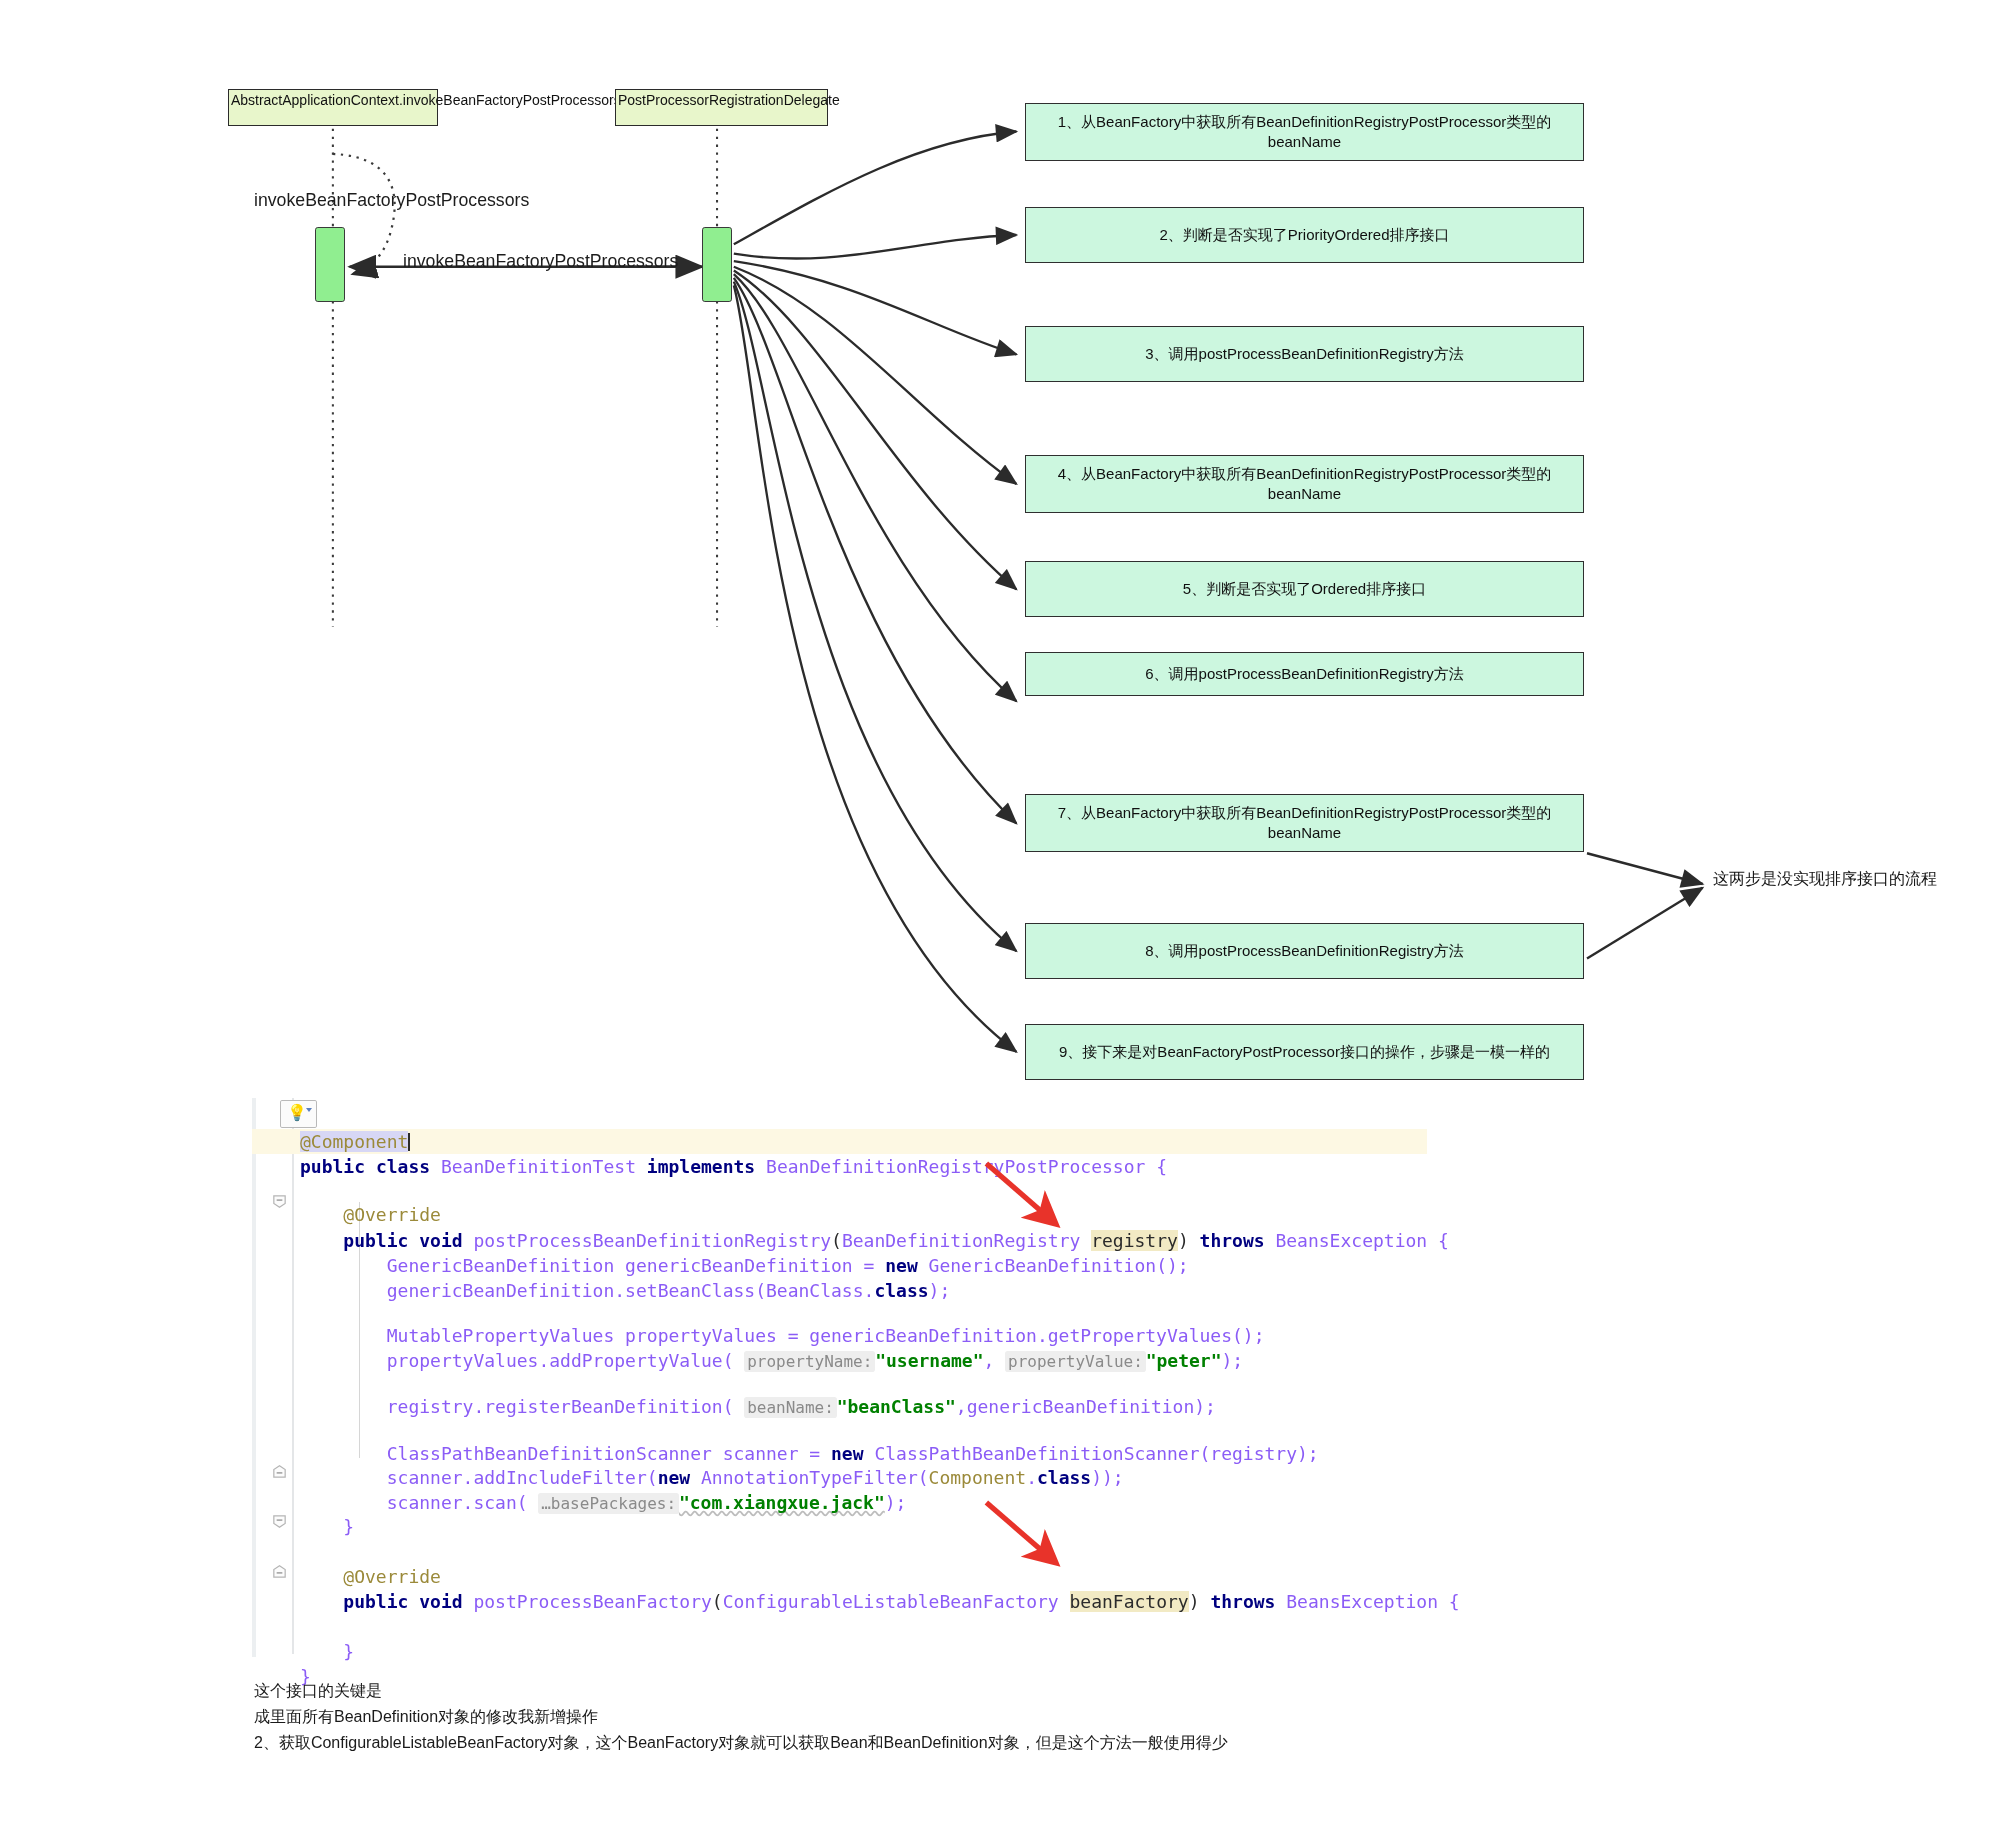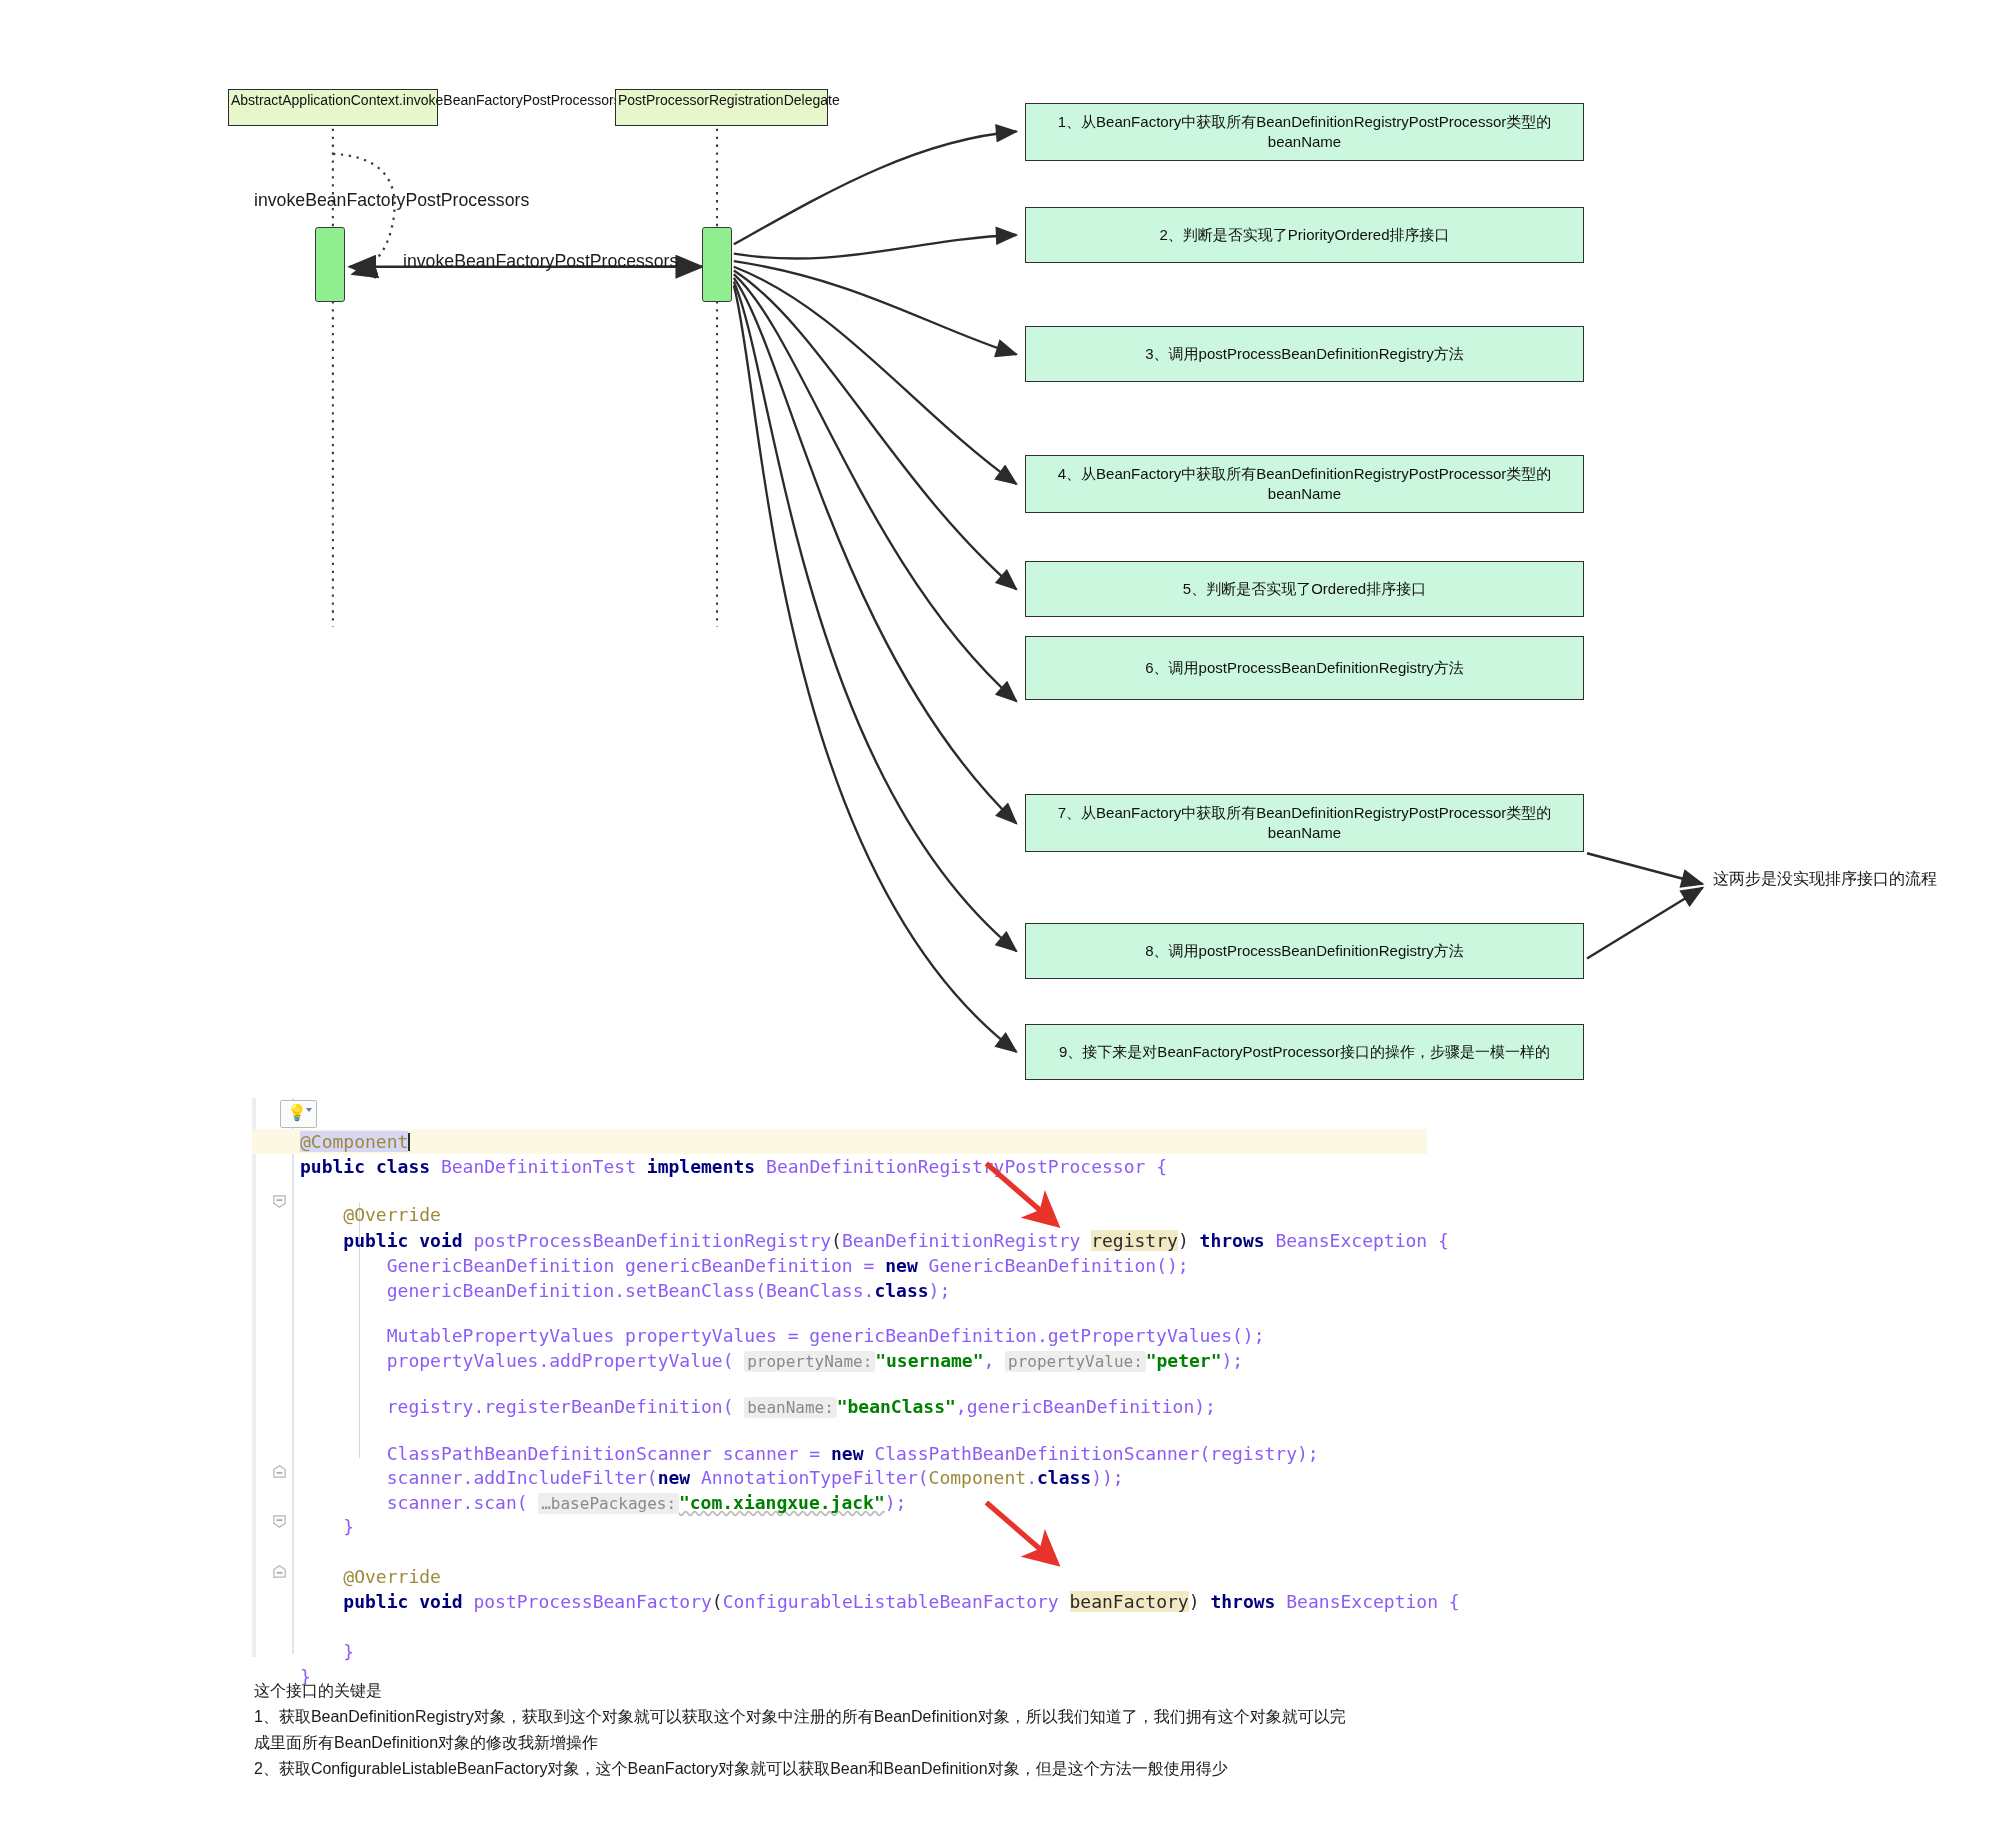--- a/index.html
+++ b/index.html
@@ -41,21 +41,21 @@
     position:absolute;left:1025px;width:559px;box-sizing:border-box;
     background:#ccf7df;border:1.9px solid #2f2f2f;
     display:flex;align-items:center;justify-content:center;text-align:center;
     font-size:15px;line-height:1.35;color:#101010;padding:20px 24px;
   }
   .step-1{top:103px;height:58px;}
   .step-2{top:207px;height:56px;}
   .step-3{top:326px;height:56px;}
   .step-4{top:455px;height:58px;}
   .step-5{top:561px;height:56px;}
-  .step-6{top:636px;height:64px;}
+  .step-6{top:652px;height:44px;}
   .step-7{top:794px;height:58px;}
   .step-8{top:923px;height:56px;}
   .step-9{top:1024px;height:56px;}
 
   .side-note{
     position:absolute;left:1713px;top:869px;font-size:16px;color:#141414;
     white-space:nowrap;
   }
 
   
@@ -259,19 +259,18 @@
           <path d="M0,0 L12,6 L0,12 L3,6 z" fill="#e8332a"></path>
         </marker>
       </defs>
       <line x1="798" y1="75" x2="867" y2="135" stroke="#e8332a" stroke-width="6" marker-end="url(#redHead)"></line>
       <line x1="798" y1="463" x2="867" y2="523" stroke="#e8332a" stroke-width="6" marker-end="url(#redHead)"></line>
     </svg>
   </div>
 
   <div id="bottom-notes">
     <div>这个接口的关键是</div>
-    <div>1、获取BeanDefinitionRegistry对象，获取到这个对象就可以获取这个对象中注册的所有BeanDefinition对象，所以我们知道了，我们拥有这个对象就可以完</div>
     <div>成里面所有BeanDefinition对象的修改我新增操作</div>
     <div>2、获取ConfigurableListableBeanFactory对象，这个BeanFactory对象就可以获取Bean和BeanDefinition对象，但是这个方法一般使用得少</div>
   </div>
 
 </div>
 
 
 </body></html>

